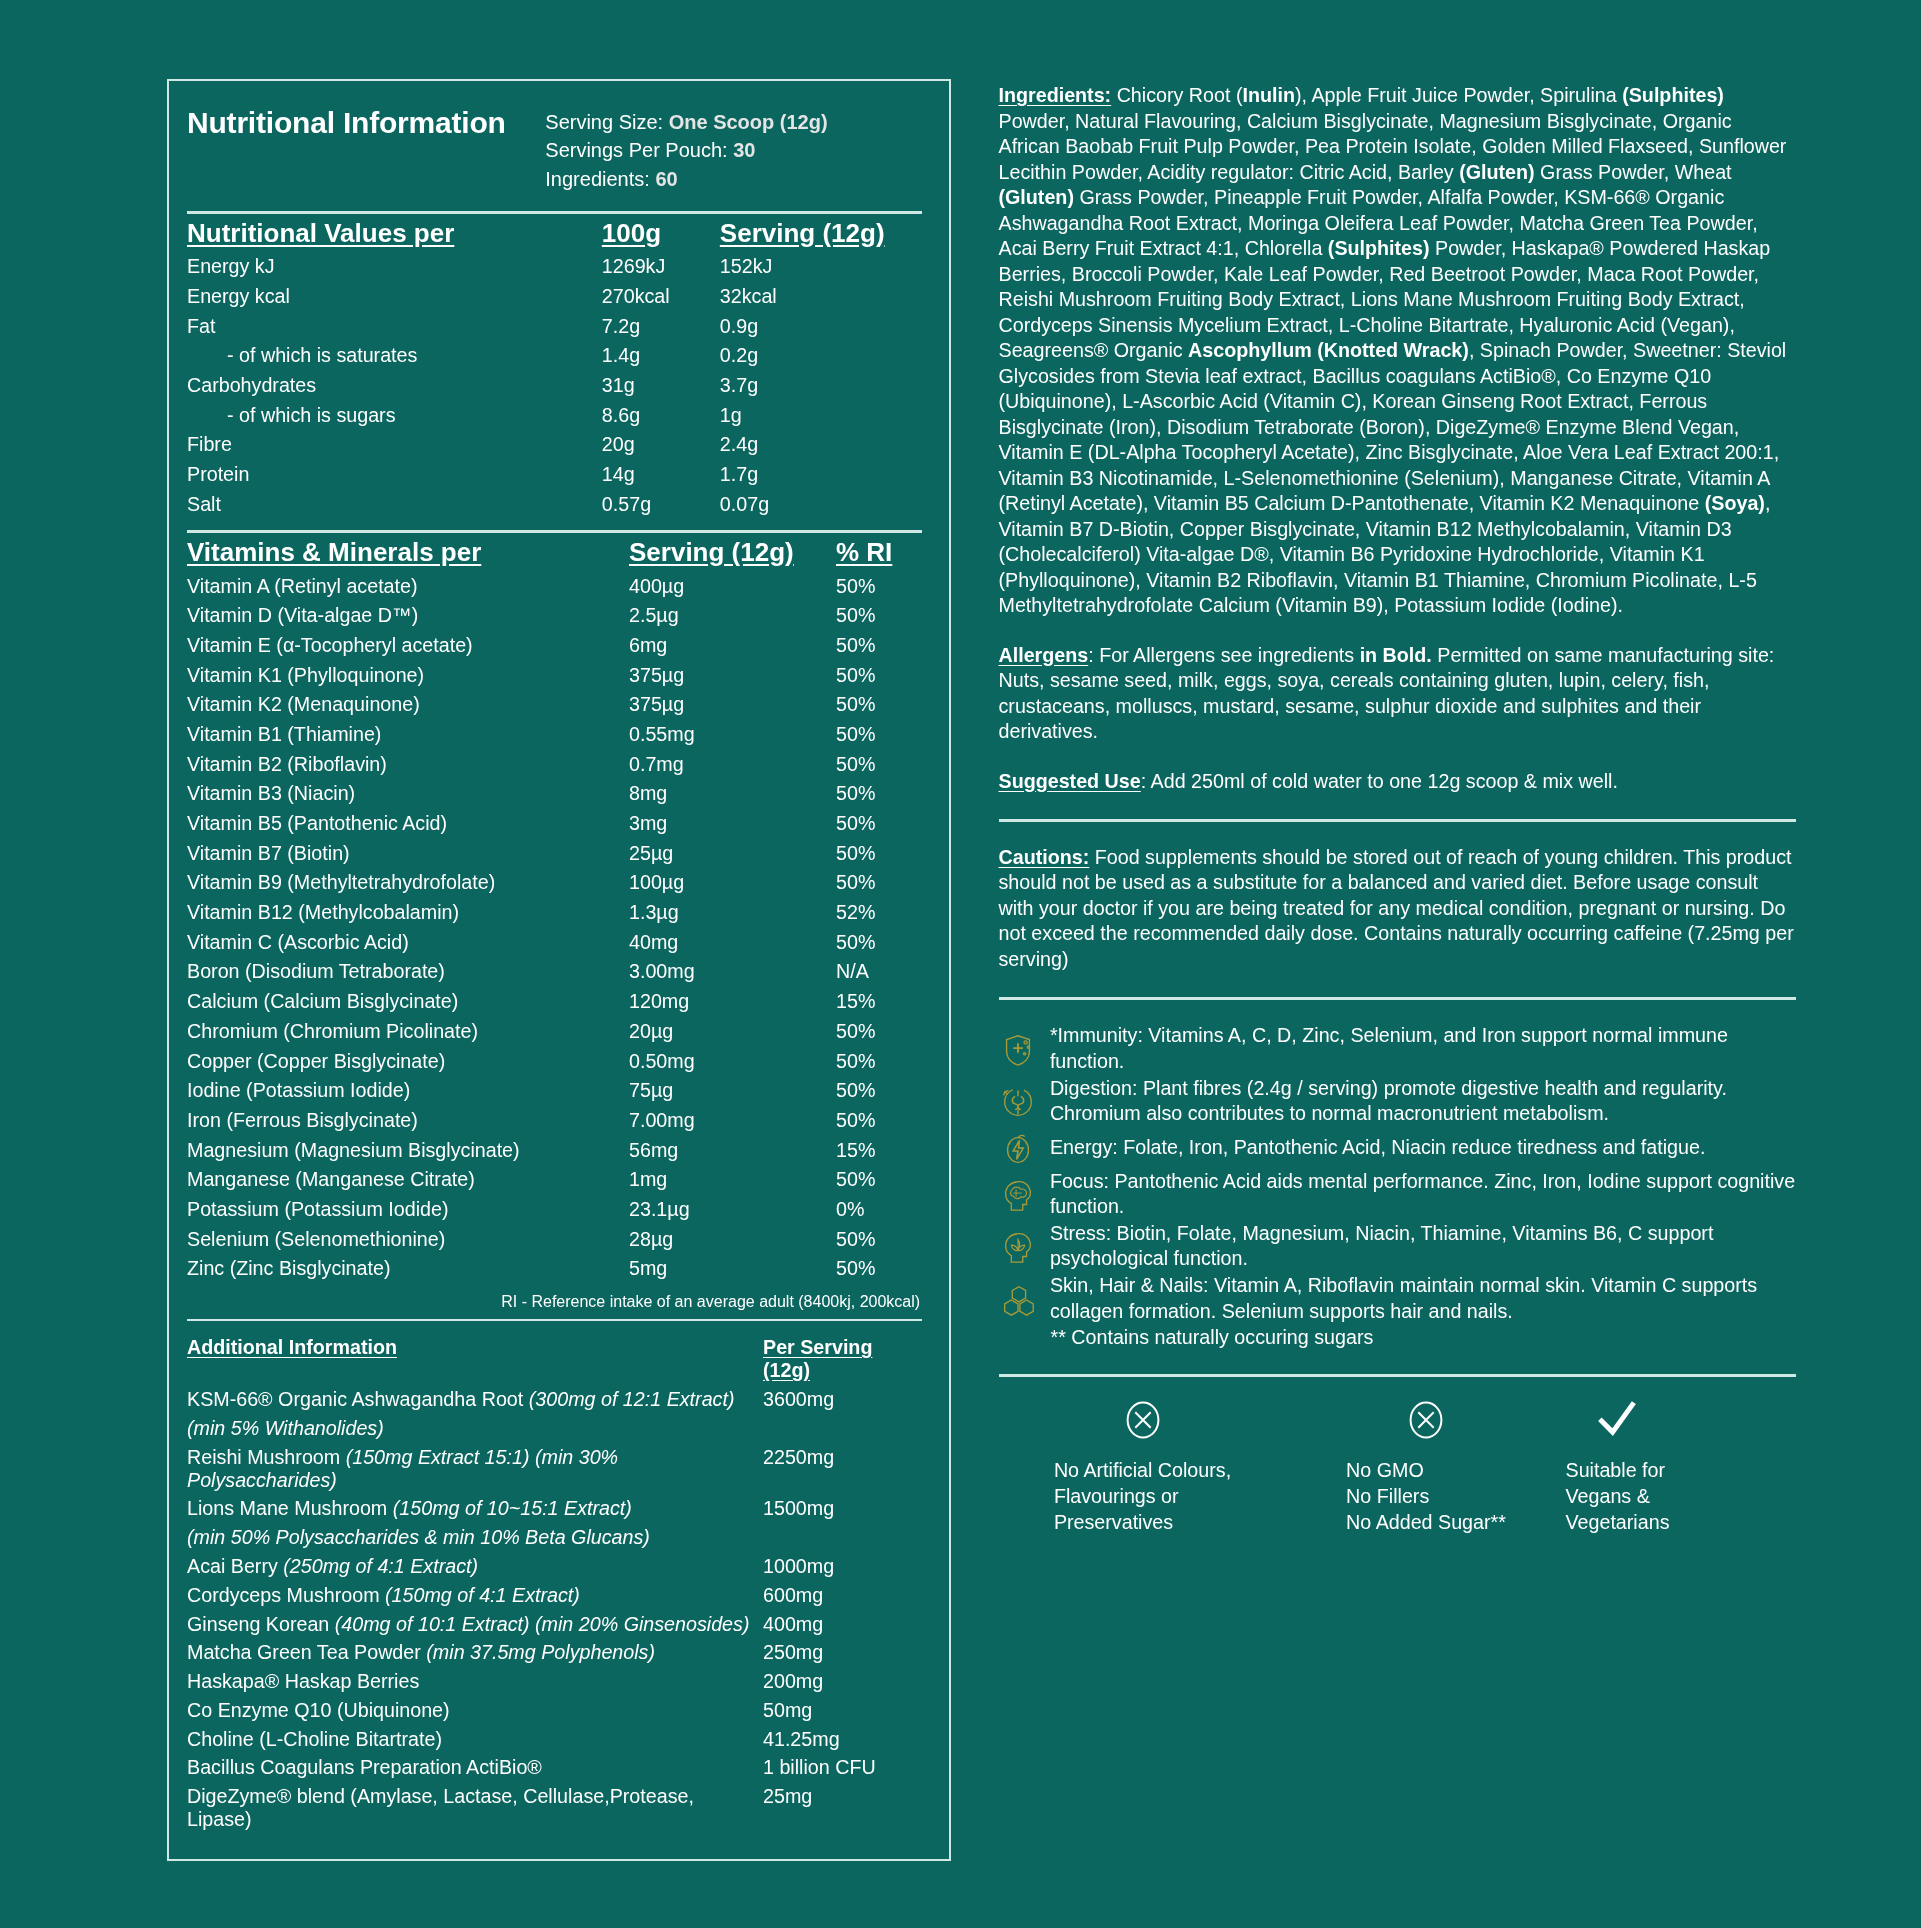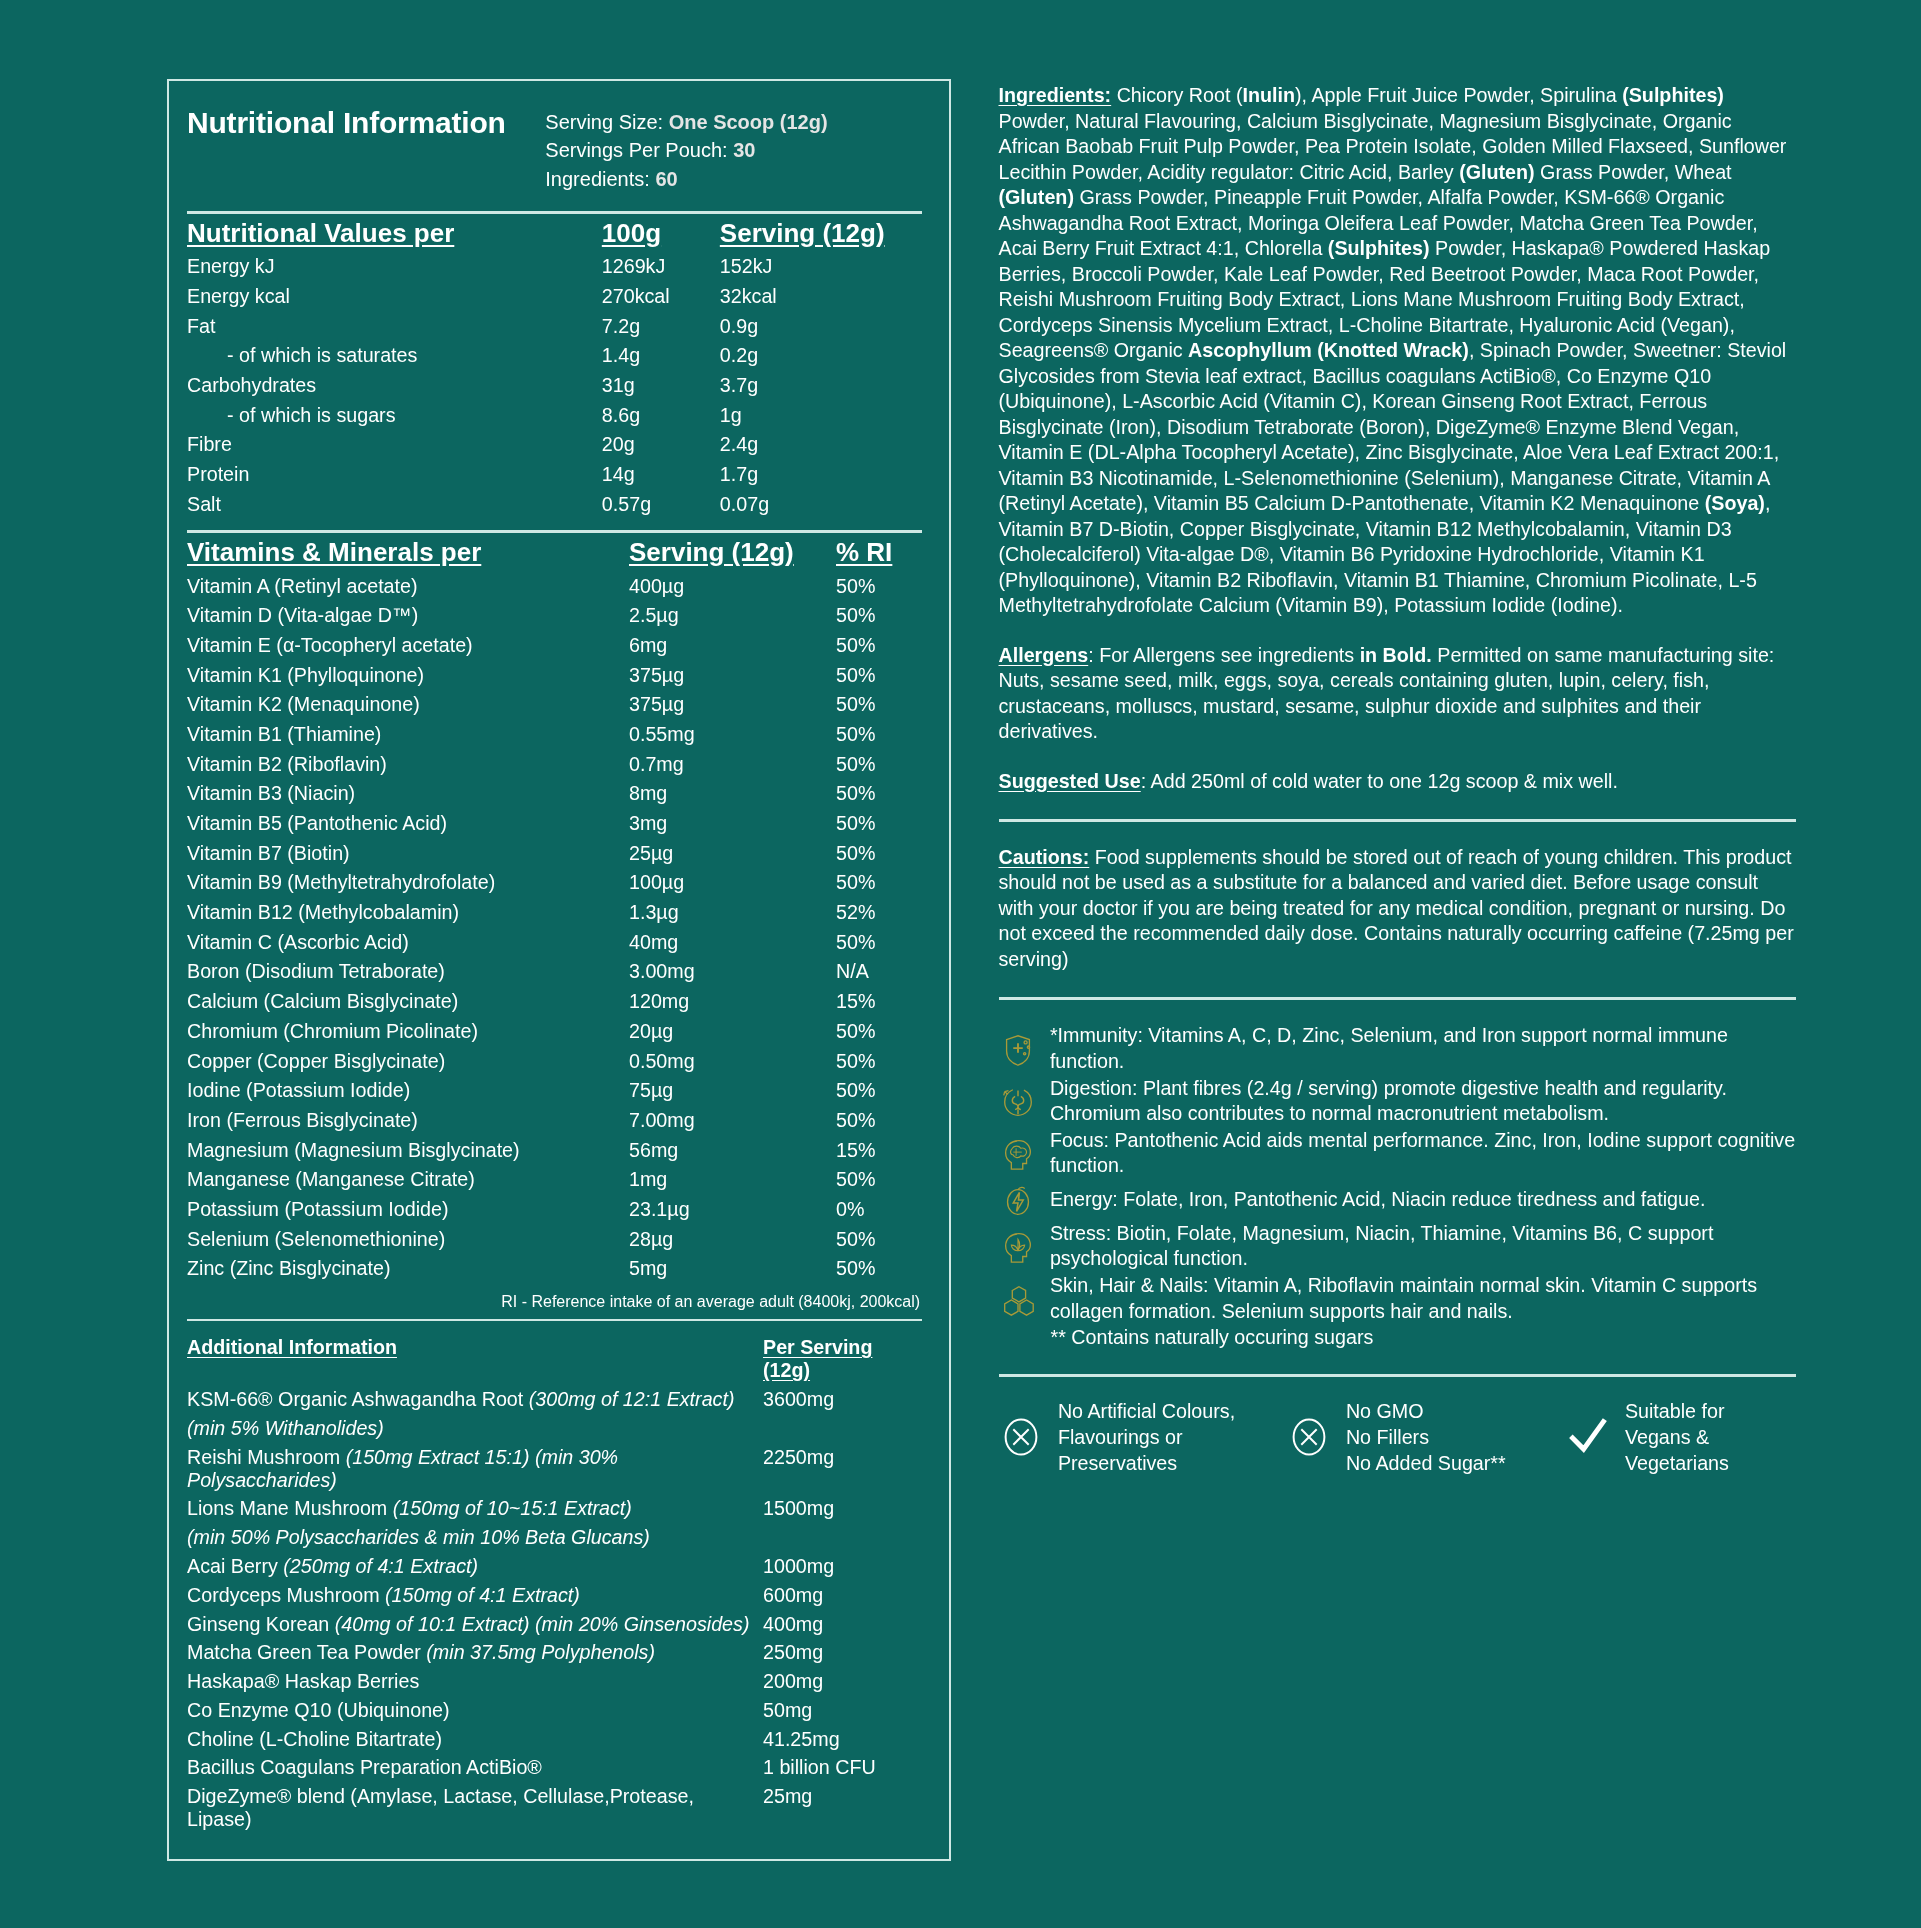--- a/index.html
+++ b/index.html
@@ -74,21 +74,21 @@
 
   
   .benefits { margin-top: 3.8px; }
   .ben-row { display: flex; align-items: center; gap: 13.4px; margin-bottom: 1px; }
   .ben-ico { width: 38px; min-width: 38px; height: 38px; margin-top: 1.9px; }
   .ben-txt { font-size: 19.7px; line-height: 1.3; flex: 1; }
   .ben-note { font-size: 19.7px; line-height: 1.3; padding-left: 52px; }
 
   
   .badges { display: flex; gap: 0; margin-top: 21px; }
-  .badge { display: flex; align-items: center; gap: 15.4px; }
+  .badge { display: flex; align-items: center; gap: 15.4px; flex-direction: column; }
   .badge:nth-child(1) { width: 288px; }
   .badge:nth-child(2) { width: 279px; }
   .badge:nth-child(3) { width: auto; }
   .badge-ico { width: 44px; min-width: 44px; height: 44px; }
   .badge-txt { font-size: 19.7px; line-height: 1.32; }
 </style>
 </head>
 <body>
 
 <div class="page">
@@ -417,33 +417,33 @@
         <div class="ben-row">
           <div class="ben-ico"><svg viewBox="0 0 40 40" width="100%" height="100%" fill="none" stroke="#a99a38" stroke-width="1.4">
               <circle cx="20" cy="20" r="14" stroke-dasharray="60 12"></circle>
               <path d="M20 8 V14 M17 14 C13 16 13 21 17 22 C21 23 21 27 17 28 M23 14 C27 16 27 21 23 22 C19 23 19 27 23 28 M20 28 V33" stroke-width="1.5"></path>
               <path d="M9 12 L6 9 M6 9 L10 8 M6 9 L5 13" stroke-width="1.4"></path>
             </svg></div>
           <div class="ben-txt">Digestion: Plant fibres (2.4g / serving) promote digestive health and regularity. Chromium also contributes to normal macronutrient metabolism.</div>
         </div>
         <div class="ben-row">
           <div class="ben-ico"><svg viewBox="0 0 40 40" width="100%" height="100%" fill="none" stroke="#a99a38" stroke-width="1.4">
+              <ellipse cx="20" cy="21" rx="11" ry="13"></ellipse>
+              <path d="M21.5 11 L15 22 H20 L18.5 31 L25.5 19 H20.5 Z" stroke-width="1.6"></path>
+              <path d="M20 8 C22 5 26 5 27 7" stroke-width="1.4"></path>
+            </svg></div>
+          <div class="ben-txt">Energy: Folate, Iron, Pantothenic Acid, Niacin reduce tiredness and fatigue.</div>
+        </div>
+        <div class="ben-row">
+          <div class="ben-ico"><svg viewBox="0 0 40 40" width="100%" height="100%" fill="none" stroke="#a99a38" stroke-width="1.4">
               <path d="M13 36 V29 C9 27 7 23 7 19 C7 11 13 6 21 6 C28 6 33 11 33 18 C33 22 31 24 29 25 V30 H25 V36 Z"></path>
               <path d="M14 14 C16 11 21 11 23 14 C26 13 29 15 29 18 C29 21 26 23 23 22 C21 25 16 24 15 21 C12 21 11 17 14 14 Z" stroke-width="1.2"></path>
               <path d="M18 14 V22 M15 18 H24" stroke-width="1"></path>
             </svg></div>
           <div class="ben-txt">Focus: Pantothenic Acid aids mental performance. Zinc, Iron, Iodine support cognitive function.</div>
-        </div>
-        <div class="ben-row">
-          <div class="ben-ico"><svg viewBox="0 0 40 40" width="100%" height="100%" fill="none" stroke="#a99a38" stroke-width="1.4">
-              <ellipse cx="20" cy="21" rx="11" ry="13"></ellipse>
-              <path d="M21.5 11 L15 22 H20 L18.5 31 L25.5 19 H20.5 Z" stroke-width="1.6"></path>
-              <path d="M20 8 C22 5 26 5 27 7" stroke-width="1.4"></path>
-            </svg></div>
-          <div class="ben-txt">Energy: Folate, Iron, Pantothenic Acid, Niacin reduce tiredness and fatigue.</div>
         </div>
         <div class="ben-row">
           <div class="ben-ico"><svg viewBox="0 0 40 40" width="100%" height="100%" fill="none" stroke="#a99a38" stroke-width="1.4">
               <path d="M13 36 V29 C9 27 7 23 7 19 C7 11 13 6 21 6 C28 6 33 11 33 18 C33 22 31 24 29 25 V30 H25 V36 Z"></path>
               <path d="M20 24 C16 24 13 21 13 18 C16 18 19 20 20 24 Z M20 24 C24 24 27 21 27 18 C24 18 21 20 20 24 Z M20 24 C20 19 20 15 20 12 C22 15 22 20 20 24 Z" stroke-width="1.2"></path>
             </svg></div>
           <div class="ben-txt">Stress: Biotin, Folate, Magnesium, Niacin, Thiamine, Vitamins B6, C support psychological function.</div>
         </div>
         <div class="ben-row">
           <div class="ben-ico"><svg viewBox="0 0 40 40" width="100%" height="100%" fill="none" stroke="#a99a38" stroke-width="1.4">

